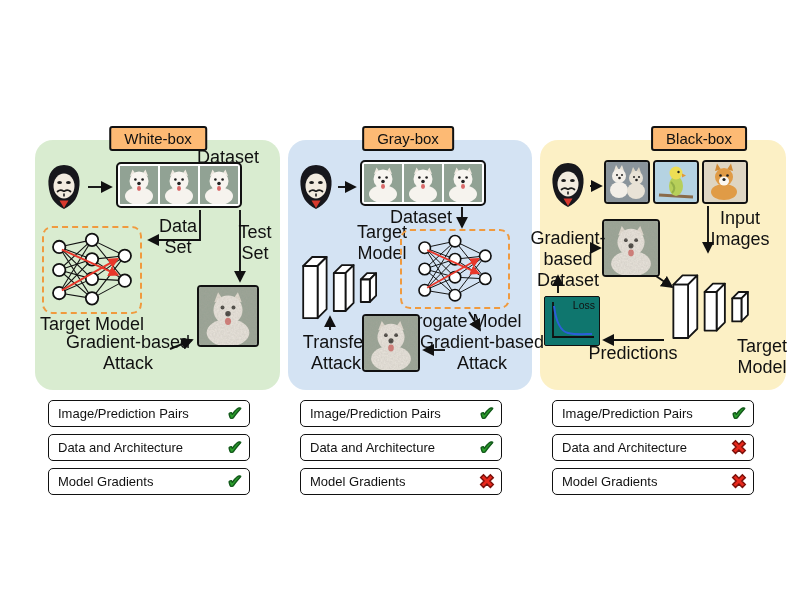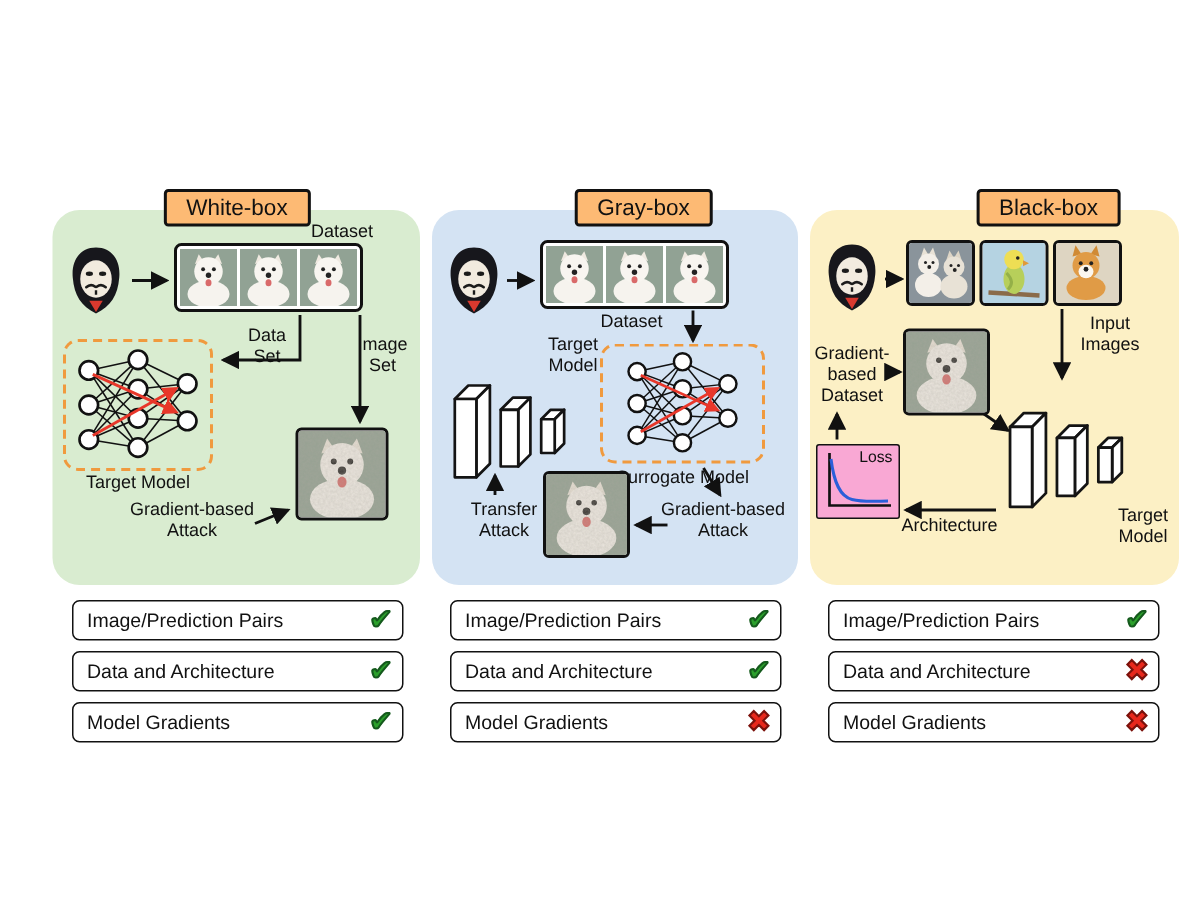--- a/index.html
+++ b/index.html
@@ -3,30 +3,30 @@
 <meta charset="utf-8">
 <style>
   *{margin:0;padding:0;box-sizing:border-box}
   html,body{width:800px;height:600px}
   body{position:relative;background:#fff;font-family:"Liberation Sans",sans-serif;color:#111;overflow:hidden}
   .panel{position:absolute;border-radius:18px}
   #panel-white{left:35px;top:140px;width:245px;height:250px;background:#d9ecd0}
   #panel-gray{left:288px;top:140px;width:244px;height:250px;background:#d4e3f3}
   #panel-black{left:540px;top:140px;width:246px;height:250px;background:#fcf0c5}
   .titlebox{position:absolute;z-index:2;transform:translateX(-50%);background:#fdba74;border:2px solid #111;border-radius:3px;padding:2px 13px;font-size:15px;white-space:nowrap}
-  .lbl{position:absolute;z-index:2;font-size:12px;line-height:1.17;text-align:center;white-space:pre-line;transform:translateX(-50%)}
+  .lbl{position:absolute;z-index:2;font-size:18px;line-height:1.17;text-align:center;white-space:pre-line;transform:translateX(-50%)}
   .icon{position:absolute;z-index:2}
   .frame{position:absolute;z-index:2;background:#fff;border:2px solid #111;border-radius:4px;overflow:hidden}
-  .lossbox{position:absolute;z-index:2;background:#f9a8d4;border:1.5px solid #111;border-radius:2px}
+  .lossbox{position:absolute;z-index:2;background:#0f766e;border:1.5px solid #111;border-radius:2px}
   .losslbl{position:absolute;top:2px;right:4px;font-size:10.5px;z-index:3}
   .dashed{position:absolute;z-index:2;border:2px dashed #f09a3e;border-radius:10px}
   .strip{position:absolute;z-index:2;display:flex;gap:2px;background:#fff;border:2px solid #111;border-radius:5px;padding:2px}
   .strip2{position:absolute;z-index:2;display:flex;gap:3px}
   .thumb{border:2px solid #111;border-radius:4px;background:#fff;overflow:hidden;width:46px;height:44px}
-  .row{position:absolute;z-index:2;width:221px;height:27px;background:#fff;border:1.6px solid #111;border-radius:5px;display:flex;align-items:center;justify-content:space-between;padding:0 6px 0 9px;font-size:13px}
+  .row{position:absolute;z-index:2;width:202px;height:27px;background:#fff;border:1.6px solid #111;border-radius:5px;display:flex;align-items:center;justify-content:space-between;padding:0 6px 0 9px;font-size:13px}
   .mark{font-size:19px;font-weight:bold;line-height:1}
   .mark.check{color:#2ba02b;-webkit-text-stroke:.7px #15591d}
   .mark.cross{color:#e8281c;-webkit-text-stroke:.7px #7a120c}
   #arrows{position:absolute;left:0;top:0;z-index:1;pointer-events:none}
 </style>
 </head>
 <body>
 
 <svg style="position:absolute;width:0;height:0" aria-hidden="true">
   <defs>
@@ -178,41 +178,41 @@
     <line x1="590" y1="186" x2="601" y2="186"></line>
     <line x1="708" y1="206" x2="708" y2="252"></line>
     <line x1="656" y1="276" x2="672" y2="287"></line>
     <line x1="664" y1="340" x2="604" y2="340"></line>
     <line x1="558" y1="293" x2="558" y2="276"></line>
     <line x1="594" y1="248" x2="600" y2="248"></line>
   </g>
 </svg>
 
 <div class="titlebox" style="left:158px;top:126px">White-box</div>
-<div class="titlebox" style="left:429px;top:126px">Gray-box</div>
+<div class="titlebox" style="left:408px;top:126px">Gray-box</div>
 <div class="titlebox" style="left:699px;top:126px">Black-box</div>
 
 <svg class="icon" style="left:44px;top:164px" width="40" height="46">
     <use href="#sym-mask"></use>
   </svg>
 <div class="strip" style="left:116px;top:162px">
   <svg width="38" height="38">
       <use href="#sym-dog"></use>
     </svg>
   <svg width="38" height="38">
       <use href="#sym-dog"></use>
     </svg>
   <svg width="38" height="38">
       <use href="#sym-dog"></use>
     </svg>
 </div>
 <div class="lbl" style="left:228px;top:147px">Dataset</div>
 <div class="lbl" style="left:178px;top:216px">Data
 Set</div>
-<div class="lbl" style="left:255px;top:222px">Image
+<div class="lbl" style="left:255px;top:222px">Test
 Set</div>
 <div class="dashed" style="left:42px;top:226px;width:100px;height:88px"></div>
 <svg class="icon" style="left:47px;top:231px" width="90" height="78">
     <use href="#sym-net"></use>
   </svg>
 <div class="lbl" style="left:92px;top:314px">Target Model</div>
 <div class="lbl" style="left:128px;top:332px">Gradient-based
 Attack</div>
 <div class="frame" style="left:197px;top:285px;width:62px;height:62px">
   <svg width="58" height="58" viewBox="0 0 38 38" preserveAspectRatio="xMidYMid slice">
@@ -284,21 +284,21 @@
   </svg>
 <div class="lbl" style="left:762px;top:336px">Target
 Model</div>
 <div class="lossbox" style="left:544px;top:296px;width:56px;height:50px">
   <span class="losslbl">Loss</span>
   <svg width="53" height="47" viewBox="0 0 53 47">
     <path d="M8 5 V40 H49" fill="none" stroke="#111" stroke-width="1.8"></path>
     <path d="M9 9 C11 25 15 34 23 36 C31 38 41 37 47 37" fill="none" stroke="#2b5fd9" stroke-width="2"></path>
   </svg>
 </div>
-<div class="lbl" style="left:633px;top:343px">Architecture</div>
+<div class="lbl" style="left:633px;top:343px">Predictions</div>
 
 <div class="row" style="left:48px;top:400px">
   <span>Image/Prediction Pairs</span>
   <span class="mark check">✔</span>
 </div>
 <div class="row" style="left:48px;top:434px">
   <span>Data and Architecture</span>
   <span class="mark check">✔</span>
 </div>
 <div class="row" style="left:48px;top:468px">

